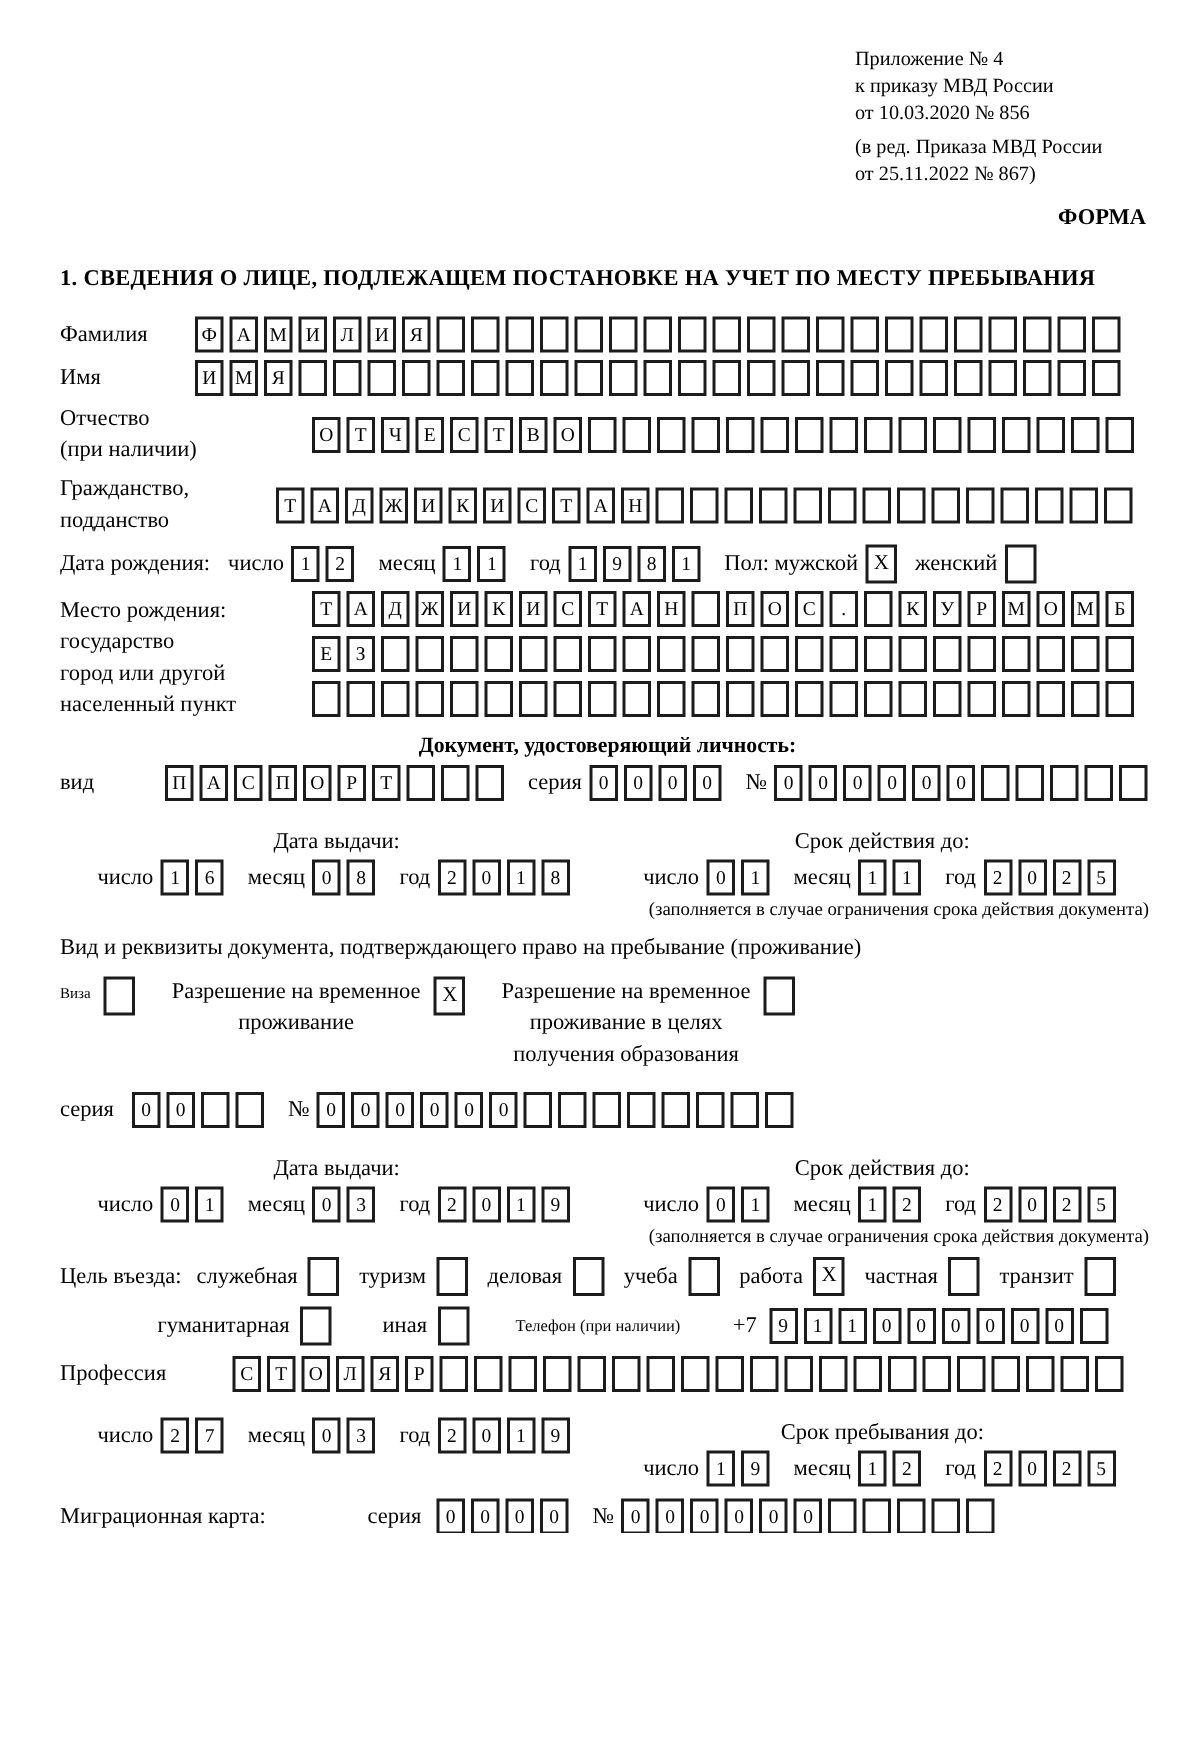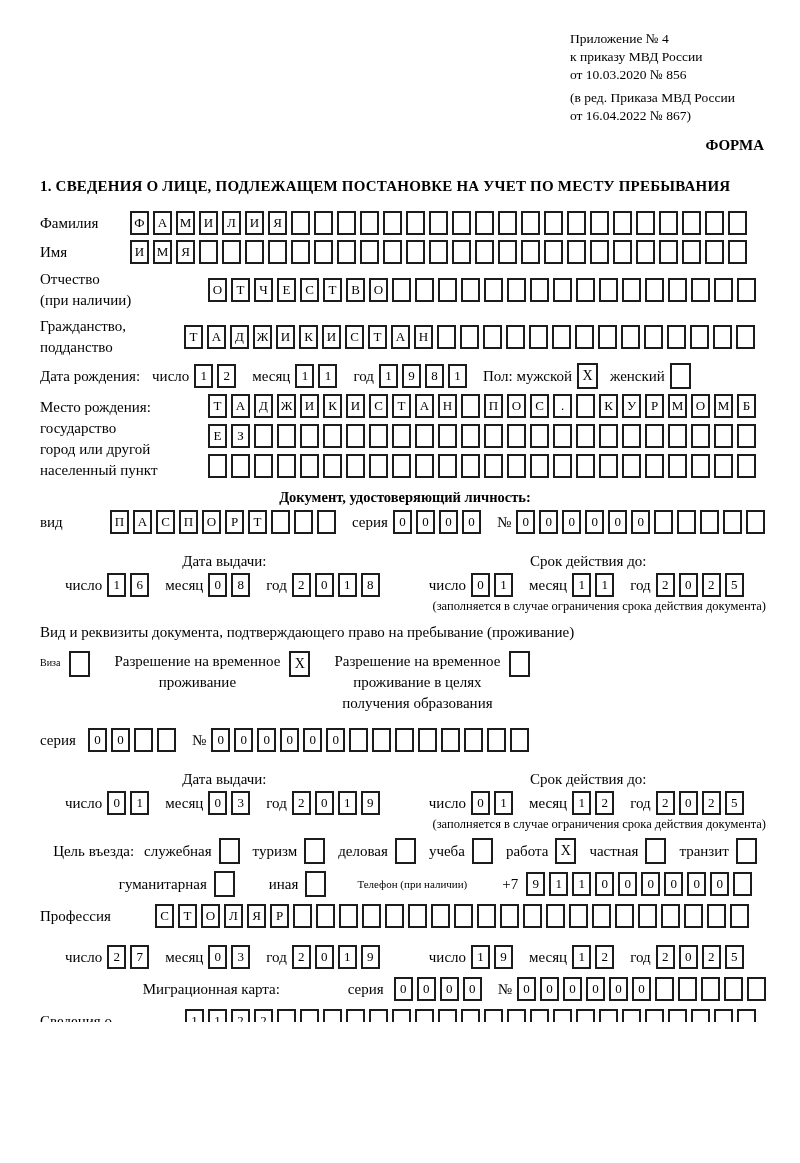--- a/index.html
+++ b/index.html
@@ -27,40 +27,40 @@
   .dates-row{display:flex;margin-top:17px;}
   .date-group{text-align:center;}
   .dg-head{font-size:15px;line-height:20px;margin-bottom:2px;}
   .dg-nums{display:flex;align-items:center;}
   .note{font-size:12.5px;text-align:right;padding-right:4px;margin:2px 0 6px 0;}
   .plain{font-size:15px;line-height:25px;}
   .permit-row{display:flex;align-items:flex-start;margin:6px 0 14px 0;}
   .pr-item{display:flex;align-items:flex-start;margin-right:24px;}
   .pr-item .lbl{margin-right:9px;font-size:10px;line-height:24px;}
   .pr-text{text-align:center;font-size:15px;line-height:21px;margin-right:9px;}
-  .purpose-row{display:flex;align-items:center;margin-bottom:7px;justify-content:center;}
+  .purpose-row{display:flex;align-items:center;margin-bottom:7px;}
   .p-item{display:flex;align-items:center;margin-right:13px;}
   .p-item .lbl{margin-right:7px;font-size:15px;}
   .ind65{margin-left:65px;}
   .ml12{margin-left:12px;} .ml8{margin-left:21px;} .ml25{margin-left:25px;} .ml45{margin-left:45px;}
   .phone-lbl{margin:0 14px 0 18px;font-size:11px;}
   .pfx{margin-right:8px;font-size:15px;}
 </style>
 </head>
 <body>
 
 <div class="page">
 
   <div class="hdr-block">
     <div>Приложение № 4</div>
     <div>к приказу МВД России</div>
     <div>от 10.03.2020 № 856</div>
     <div class="hdr-gap"></div>
     <div>(в ред. Приказа МВД России</div>
-    <div>от 16.04.2022 № 867)</div>
+    <div>от 25.11.2022 № 867)</div>
   </div>
 
   <div class="forma">ФОРМА</div>
 
 
   <div class="section-title">1. СВЕДЕНИЯ О ЛИЦЕ, ПОДЛЕЖАЩЕМ ПОСТАНОВКЕ НА УЧЕТ ПО МЕСТУ ПРЕБЫВАНИЯ</div>
 
   <div class="frow">
     <span class="flabel w90">Фамилия</span>
     <span class="cells">
@@ -599,20 +599,21 @@
         <span class="dlab">год</span>
         <span class="cells">
             <span class="cell">2</span>
             <span class="cell">0</span>
             <span class="cell">1</span>
             <span class="cell">9</span>
           </span>
       </div>
     </div>
     <div class="date-group ml45">
+      <div class="dg-head">Срок пребывания до:</div>
       <div class="dg-nums">
         <span class="dlab first">число</span>
         <span class="cells">
             <span class="cell">1</span>
             <span class="cell">9</span>
           </span>
         <span class="dlab">месяц</span>
         <span class="cells">
             <span class="cell">1</span>
             <span class="cell">2</span>
@@ -621,21 +622,21 @@
         <span class="cells">
             <span class="cell">2</span>
             <span class="cell">0</span>
             <span class="cell">2</span>
             <span class="cell">5</span>
           </span>
       </div>
     </div>
   </div>
 
-  <div class="frow" style="margin-top:8px;justify-content:flex-end;">
+  <div class="frow" style="margin-top:8px;">
     <span class="flabel w205">Миграционная карта:</span>
     <span class="flabel" style="margin-right:10px;">серия</span>
     <span class="cells">
         <span class="cell">0</span>
         <span class="cell">0</span>
         <span class="cell">0</span>
         <span class="cell">0</span>
       </span>
     <span class="dlab">№</span>
     <span class="cells">

